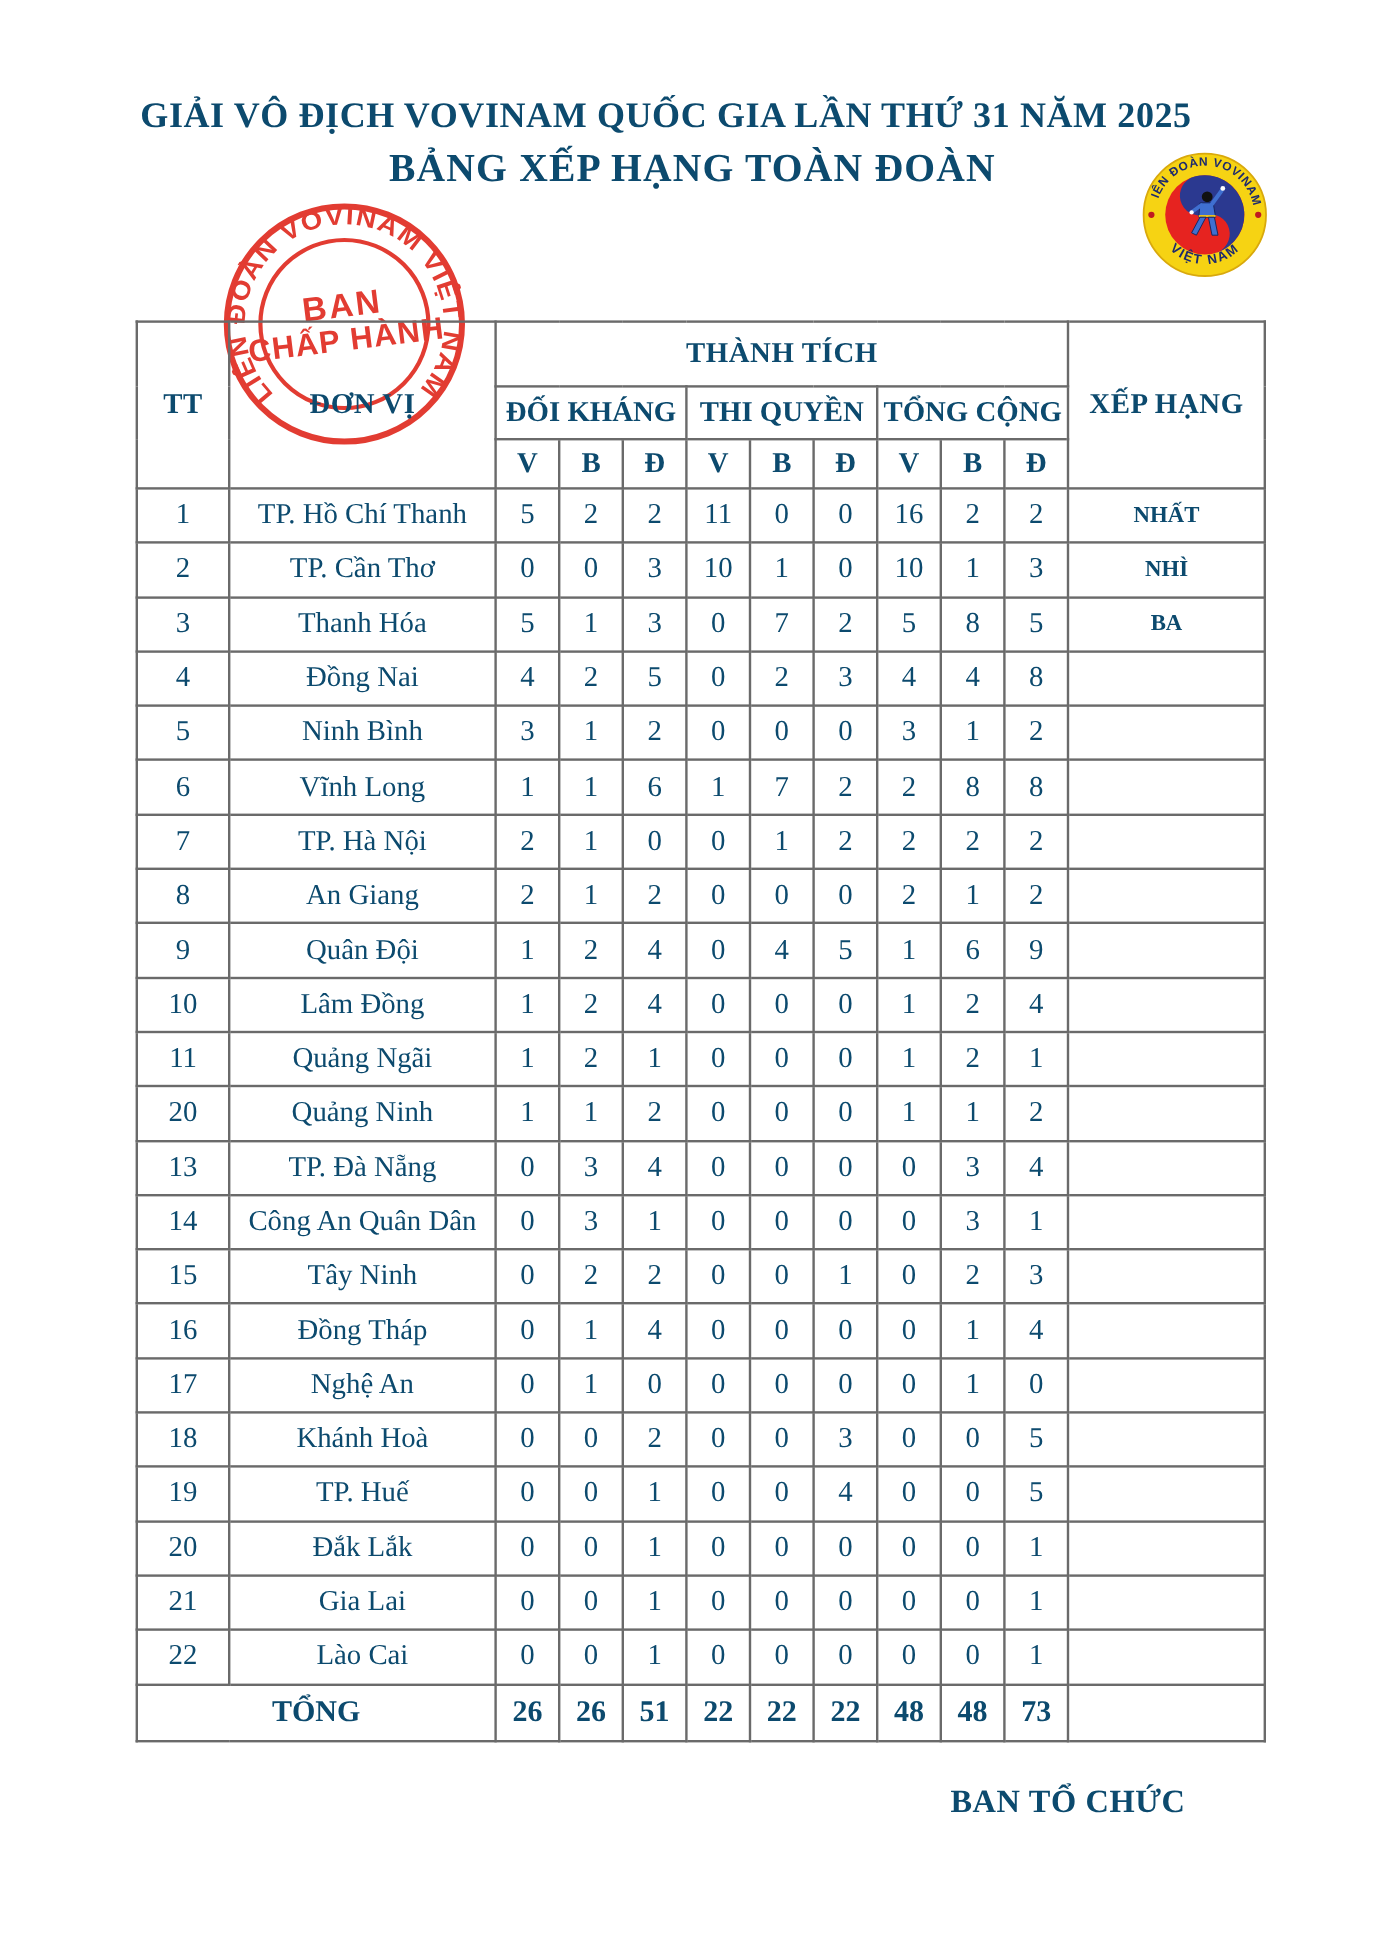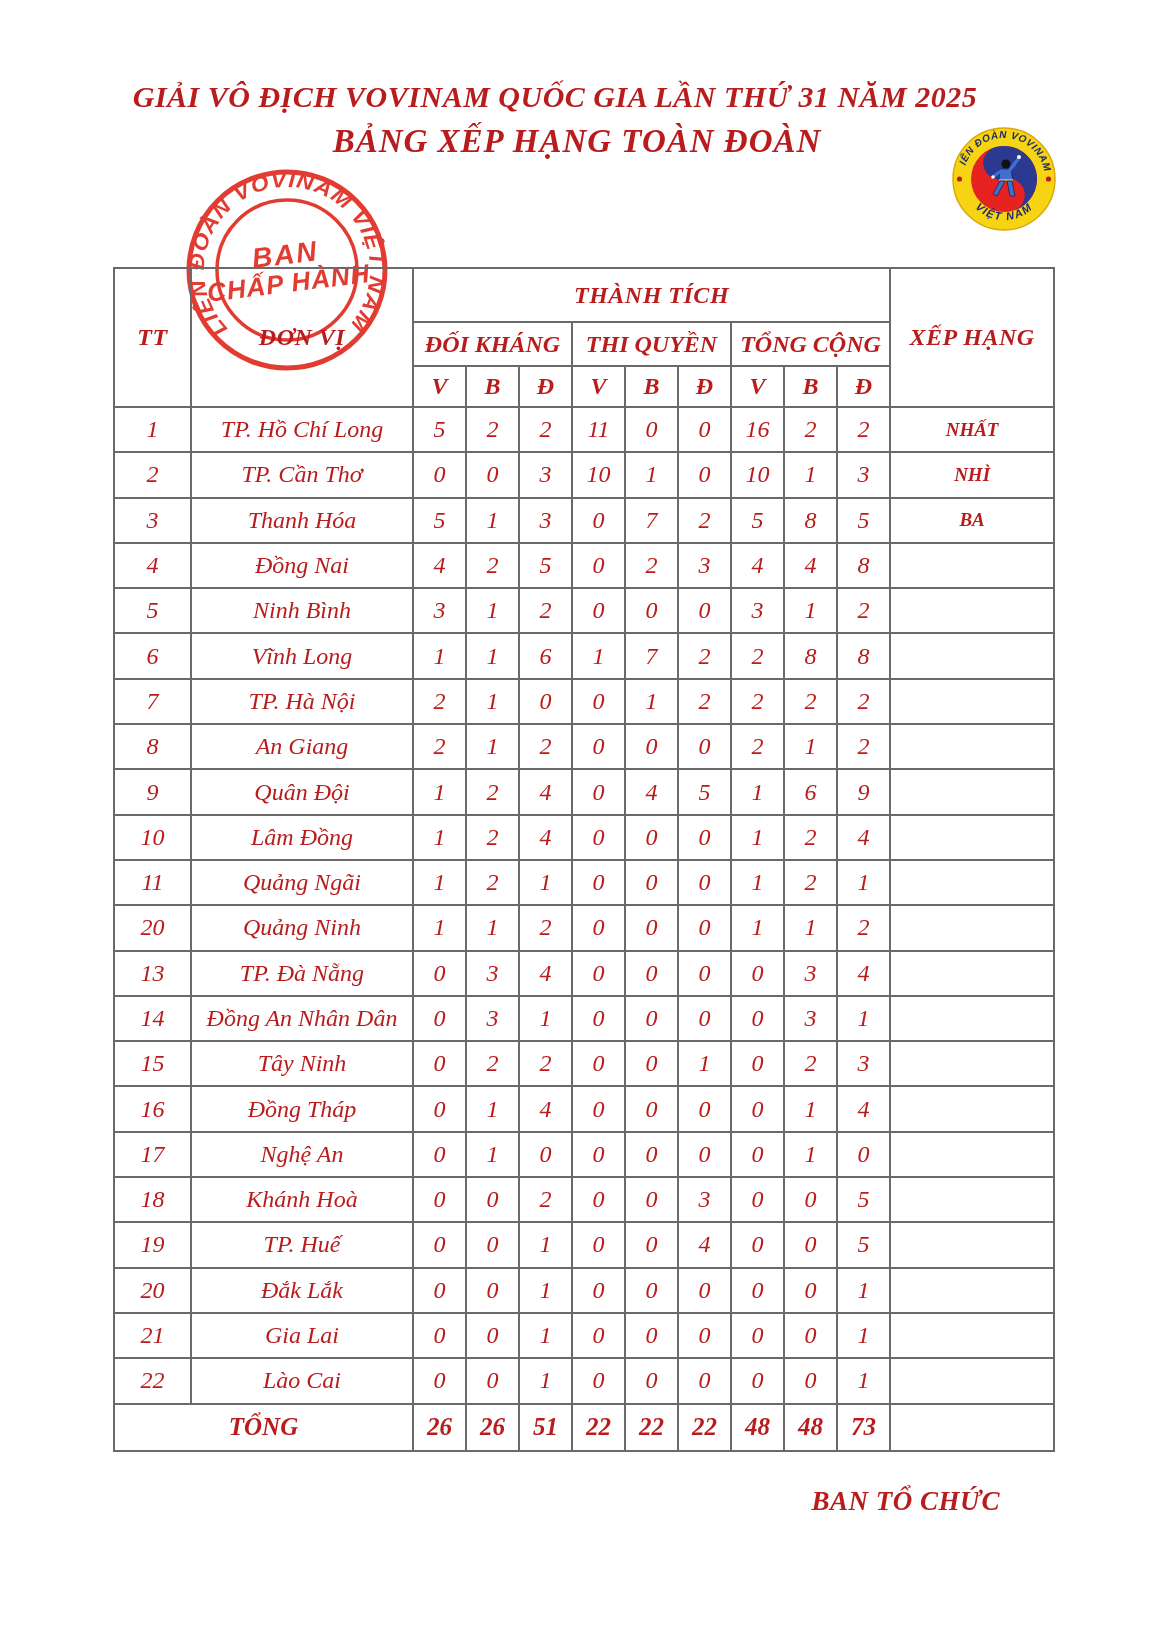--- a/index.html
+++ b/index.html
@@ -1,18 +1,18 @@
 <!DOCTYPE html>
 <html><head>
 <meta charset="utf-8">
 <style>
   html,body { margin:0; padding:0; background:#fff; }
   .page {
     position:relative; width:1156px; height:1630px; background:#ffffff;
-    font-family:"Liberation Serif","DejaVu Serif",serif; color:#b91c1c; overflow:hidden;font-style:italic;
+    font-family:"Liberation Serif","DejaVu Serif",serif; color:#0c4a6e; overflow:hidden;
   }
   
   .titles { position:absolute; top:78px; left:0; width:1110px; text-align:center; }
   .title-1 { font-size:30px; font-weight:bold; line-height:38px; letter-spacing:0.5px; }
   .title-2 { font-size:27px; font-weight:bold; line-height:36px; margin-top:5px; }
   .title-3 { font-size:33px; font-weight:bold; line-height:40px; margin-top:5px; letter-spacing:1px;margin-left:44px; }
   
   .stamp { position:absolute; left:181px; top:164px; width:212px; height:212px;
            mix-blend-mode:multiply; opacity:0.92; }
   .stamp text { font-family:"Liberation Sans","DejaVu Sans",sans-serif; font-weight:bold; }
@@ -31,21 +31,21 @@
   table.ranking th { font-weight:bold; font-size:24px; }
   th.big-head { font-size:25px; letter-spacing:0.5px; }
   tr.h1 { height:54px; } tr.h2 { height:44px; } tr.h3 { height:41px; }
   tbody tr { height:45.3px; }
   tbody td { font-size:24px; font-weight:normal; }
   tbody td.rank { font-weight:bold; font-size:19px; }
   tr.total-row { height:47px; }
   tr.total-row td { font-weight:bold; font-size:25px;margin-left:33px; }
   
   .footer-sign { position:absolute; left:780px; top:1486px; width:220px;
-    text-align:right; font-size:27px; font-weight:bold; letter-spacing:0.5px; }
+    text-align:center; font-size:27px; font-weight:bold; letter-spacing:0.5px; }
 </style>
 </head>
 <body>
 
 <div class="page">
 
   <div class="titles">
     <div class="title-1">GIẢI VÔ ĐỊCH VOVINAM QUỐC GIA LẦN THỨ 31 NĂM 2025</div>
     <div class="title-3">BẢNG XẾP HẠNG TOÀN ĐOÀN</div>
   </div>
@@ -135,21 +135,21 @@
         <th>Đ</th>
         <th>V</th>
         <th>B</th>
         <th>Đ</th>
       </tr>
     </thead>
     <tbody id="rows-body">
 
       <tr>
           <td>1</td>
-          <td>TP. Hồ Chí Long</td>
+          <td>TP. Hồ Chí Thanh</td>
           <td>5</td>
           <td>2</td>
           <td>2</td>
           <td>11</td>
           <td>0</td>
           <td>0</td>
           <td>16</td>
           <td>2</td>
           <td>2</td>
           <td class="rank">NHẤT</td>
@@ -317,21 +317,21 @@
           <td>0</td>
           <td>0</td>
           <td>0</td>
           <td>0</td>
           <td>3</td>
           <td>4</td>
           <td class="rank"></td>
         </tr>
         <tr>
           <td>14</td>
-          <td>Đồng An Nhân Dân</td>
+          <td>Công An Quân Dân</td>
           <td>0</td>
           <td>3</td>
           <td>1</td>
           <td>0</td>
           <td>0</td>
           <td>0</td>
           <td>0</td>
           <td>3</td>
           <td>1</td>
           <td class="rank"></td>

